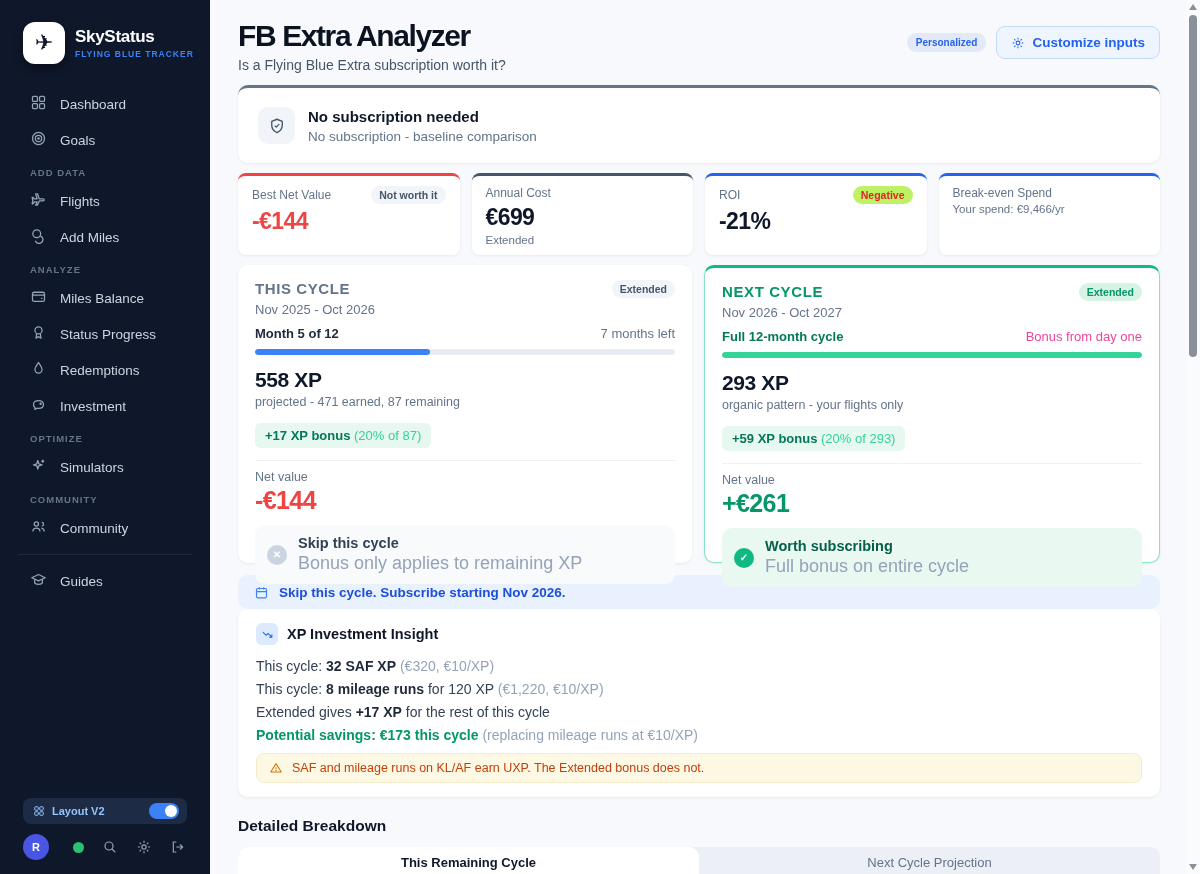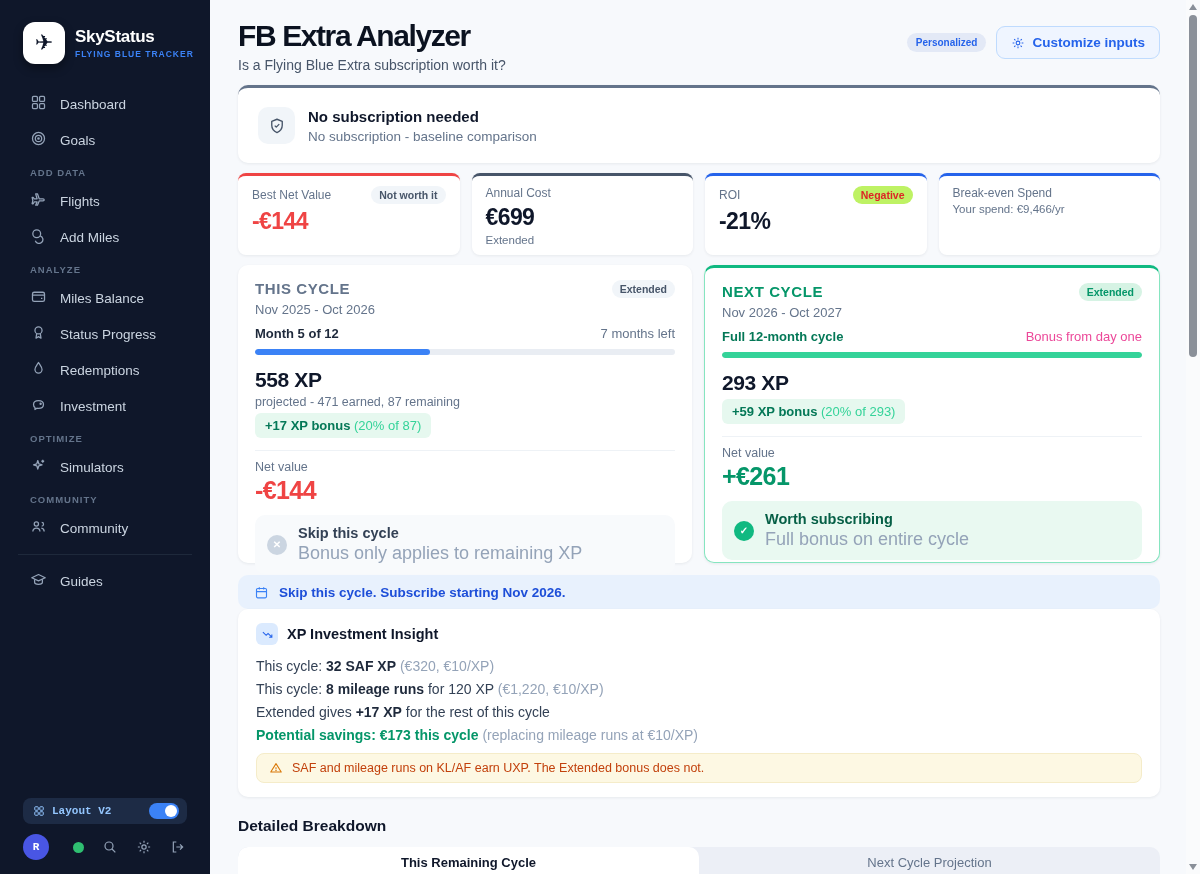--- a/index.html
+++ b/index.html
@@ -10,21 +10,21 @@
   .sidebar { width:210px; flex:0 0 210px; background:#0f172a; color:#cbd5e1; position:relative; display:flex; flex-direction:column; }
   .brand { display:flex; align-items:center; gap:10px; padding:22px 0 14px 23px; }
   .brand-logo { width:42px; height:42px; background:#ffffff; border-radius:12px; display:flex; align-items:center; justify-content:center; font-size:22px; color:#0f172a; box-shadow:0 4px 10px rgba(0,0,0,.4); }
   .brand-name { font-size:17px; font-weight:700; color:#ffffff; letter-spacing:-.3px; }
   .brand-tag { font-size:8.5px; font-weight:700; color:#3b82f6; letter-spacing:1px; margin-top:2px; }
   .nav { padding-top:8px; }
   .nav-item { display:flex; align-items:center; gap:13px; height:36px; padding-left:30px; font-size:13.5px; color:#cbd5e1; cursor:pointer; }
   .nav-item svg { width:17px; height:17px; stroke:#94a3b8; }
   .nav-section { font-size:9.5px; font-weight:700; letter-spacing:1px; color:#64748b; padding:9px 0 5px 30px; }
   .nav-divider { height:1px; background:#1e293b; margin:8px 18px; }
-  .sb-bottom { position:absolute; left:0; right:0; bottom:0; padding:0 0 14px 0;font-family:Liberation Mono, monospace; }
+  .sb-bottom { position:absolute; left:0; right:0; bottom:0; padding:0 0 14px 0; }
   .layout-pill { margin:0 23px 10px 23px; background:#1d2b45; border-radius:8px; height:26px; display:flex; align-items:center; padding:0 8px 0 10px; cursor:pointer; }
   .layout-pill svg { width:12px; height:12px; stroke:#93c5fd; }
   .layout-pill span { font-size:11px; font-weight:700; color:#93c5fd; margin-left:7px; flex:1; }
   .toggle { width:30px; height:16px; border-radius:9px; background:#3b82f6; position:relative; }
   .toggle::after { content:""; position:absolute; right:2px; top:2px; width:12px; height:12px; border-radius:50%; background:#ffffff; }
   .sb-row { display:flex; align-items:center; padding:0 24px 0 23px; gap:0; }
   .avatar { width:26px; height:26px; border-radius:50%; background:#4956e4; color:#fff; font-size:11px; font-weight:700; display:flex; align-items:center; justify-content:center; }
   .sb-icons { margin-left:auto; display:flex; align-items:center; gap:18px; }
   .presence-dot { width:11px; height:11px; border-radius:50%; background:#2fbf71; }
   .sb-icons svg { width:16px; height:16px; stroke:#94a3b8; cursor:pointer; }
@@ -75,21 +75,21 @@
   .cy-progress-row { display:flex; justify-content:space-between; margin-top:9px; font-size:13px; }
   .cy-pl { color:#1e293b; font-weight:600; }
   .cycle.good .cy-pl { color:#047857; }
   .cy-pr { color:#64748b; }
   .cycle.good .cy-pr { color:#ec4899;text-align:center; }
   .track { height:6px; border-radius:3px; background:#e9edf3; margin-top:8px; overflow:hidden; }
   .fill { height:100%; border-radius:3px; background:#3b82f6; }
   .cycle.good .fill { background:#34d399; }
   .cy-xp { font-size:21px; font-weight:800; letter-spacing:-.4px; color:#0f172a; margin-top:13px; }
   .cy-xpsub { font-size:12.5px; color:#64748b; margin-top:3px; }
-  .bonus-pill { display:inline-block; background:#e6f8ef; border-radius:6px; padding:5px 10px; font-size:13px; margin-top:4px; }
+  .bonus-pill { display:inline-block; background:#e6f8ef; border-radius:6px; padding:5px 10px; font-size:13px; margin-top:14px; }
   .bonus-pill b { color:#047857; font-weight:700; }
   .bonus-pill span { color:#34d399; }
   .cy-div { height:1px; background:#eef2f6; margin:12px 0 9px; }
   .cy-netlabel { font-size:12.5px; color:#64748b; }
   .cy-netval { font-size:25px; font-weight:800; letter-spacing:-.6px; margin-top:2px; }
   .cy-netval.neg { color:#ef4444; }
   .cy-netval.pos { color:#059669; }
   .verdict { display:flex; align-items:center; gap:11px; background:#f8fafc; border-radius:10px; padding:10px 12px; margin-top:10px; }
   .cycle.good .verdict { background:#e9f9f1; }
   .v-icon { width:20px; height:20px; border-radius:50%; background:#cbd5e1; color:#fff; display:flex; align-items:center; justify-content:center; font-size:10px; font-weight:700; flex:0 0 20px; }
@@ -362,20 +362,21 @@
         <span class="pill greenbg">Extended</span>
       </div>
       <div class="cy-progress-row">
         <span class="cy-pl">Full 12-month cycle</span>
         <span class="cy-pr">Bonus from day one</span>
       </div>
       <div class="track">
           <div class="fill" style="width: 100%;"></div>
         </div>
       <div class="cy-xp">293 XP</div>
+      <div class="cy-xpsub">organic pattern - your flights only</div>
       <div class="bonus-pill"><b>+59 XP bonus</b> <span>(20% of 293)</span></div>
       <div class="cy-div"></div>
       <div class="cy-netlabel">Net value</div>
       <div class="cy-netval pos">+€261</div>
       <div class="verdict">
         <div class="v-icon">✓</div>
         <div>
           <div class="v-title">Worth subscribing</div>
           <div class="v-sub">Full bonus on entire cycle</div>
         </div>

